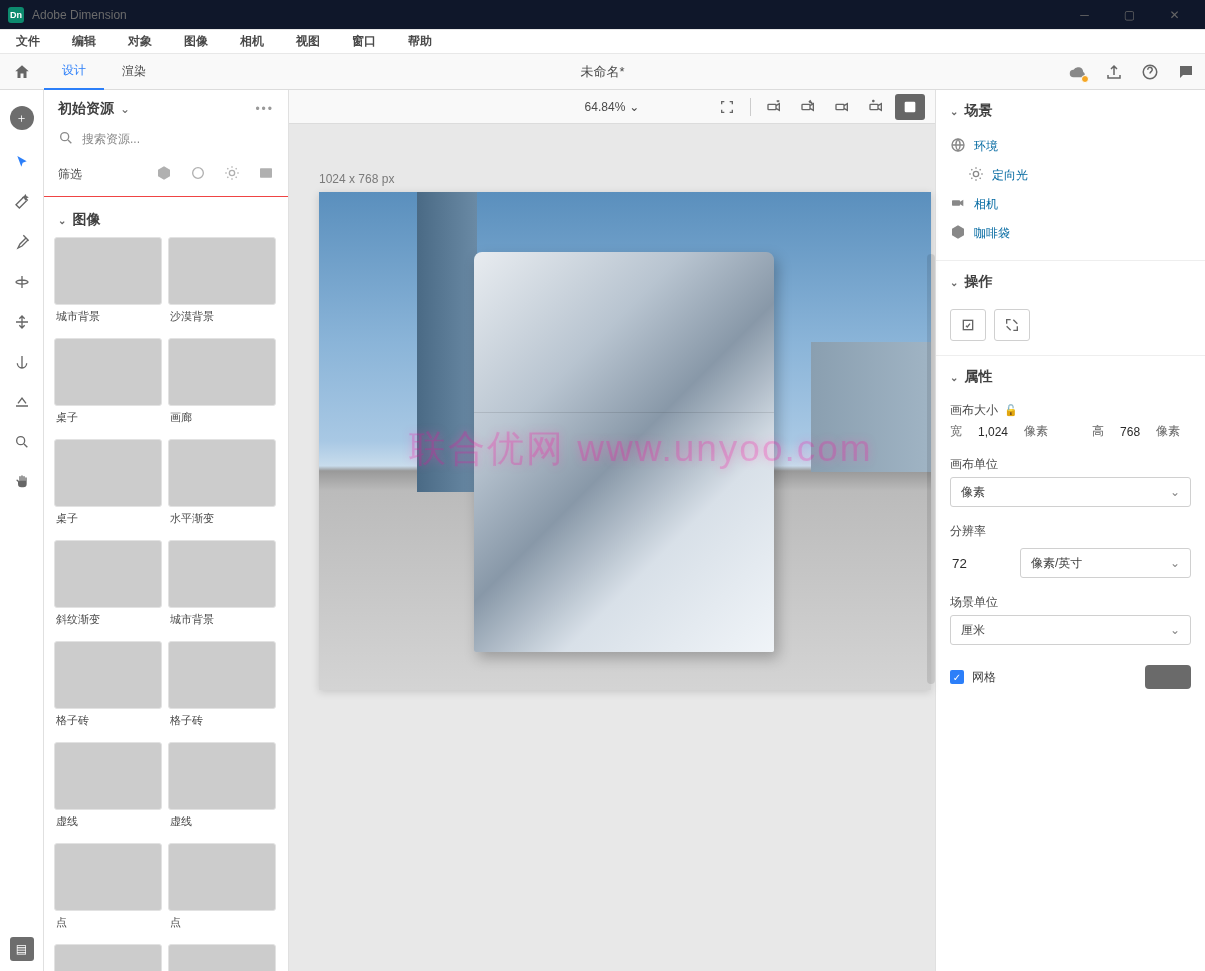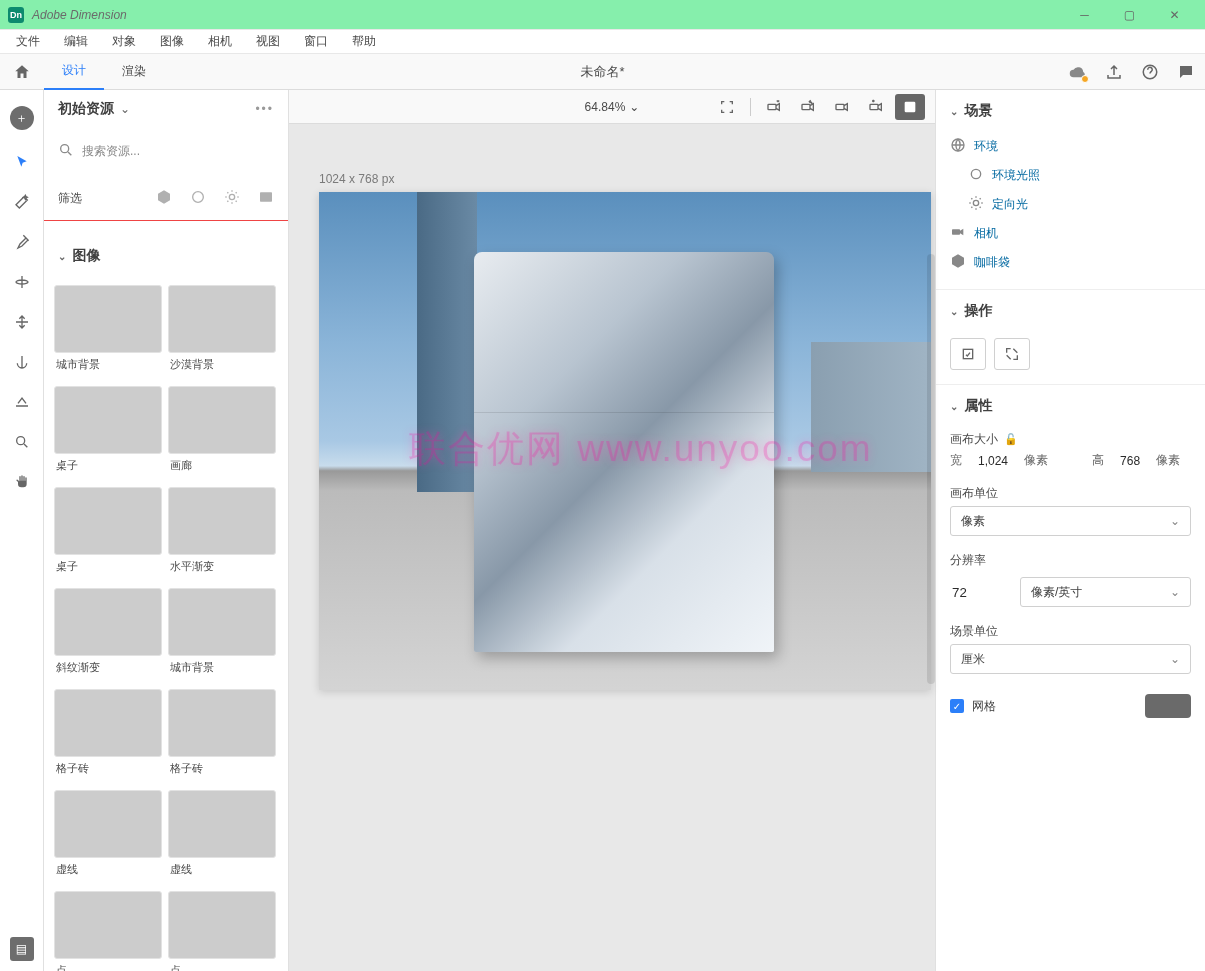--- a/index.html
+++ b/index.html
@@ -1,44 +1,44 @@
 <!DOCTYPE html>
 <html><head>
 <meta charset="utf-8">
 <style>
 * { margin: 0; padding: 0; box-sizing: border-box; font-family: "Segoe UI", "Microsoft YaHei", sans-serif; }
 body { background: #f5f5f5; width: 1205px; height: 971px; overflow: hidden; font-size: 12px; color: #404040; }
 
-.titlebar { height: 30px; background: #86efac; display: flex; align-items: center; padding: 0 8px; border-bottom: 1px solid #e8e8e8; }
+.titlebar { height: 30px; background: #0f172a; display: flex; align-items: center; padding: 0 8px; border-bottom: 1px solid #e8e8e8; }
 .titlebar .app-icon { width: 16px; height: 16px; background: #0d8a6e; border-radius: 3px; margin-right: 8px; display: flex; align-items: center; justify-content: center; color: #fff; font-size: 9px; font-weight: bold; }
-.titlebar .title { color: #6b6b6b; font-size: 12px; flex: 1; font-style: italic; }
+.titlebar .title { color: #6b6b6b; font-size: 12px; flex: 1; }
 .win-ctrl { display: flex; gap: 0; }
 .win-ctrl div { width: 45px; height: 30px; display: flex; align-items: center; justify-content: center; color: #666; cursor: pointer; }
 
-.menubar { height: 24px; background: #fff; display: flex; align-items: center; padding: 0 6px; gap: 4px; border-bottom: 1px solid #e8e8e8; }
+.menubar { height: 24px; background: #fff; display: flex; align-items: center; padding: 0 6px; gap: 12px; border-bottom: 1px solid #e8e8e8; font-weight: bold; }
 .menubar span { padding: 2px 10px; color: #4a4a4a; cursor: pointer; }
 
 .tabbar { height: 36px; background: #f9f9f9; display: flex; align-items: center; position: relative; border-bottom: 1px solid #dcdcdc; }
 .home-icon { width: 44px; display: flex; justify-content: center; align-items: center; color: #666; }
 .tabbar .tab { padding: 0 18px; height: 36px; display: flex; align-items: center; color: #4a4a4a; cursor: pointer; }
 .tabbar .tab.active { border-bottom: 2px solid #2c7ff9; color: #2c7ff9; font-weight: 500; }
 .doc-name { position: absolute; left: 50%; transform: translateX(-50%); color: #4a4a4a; font-size: 13px; }
 .tabbar-right { position: absolute; right: 10px; display: flex; gap: 18px; color: #666; }
 .tabbar-right .ic { cursor: pointer; display: flex; align-items: center; }
 
 .main { display: flex; height: calc(971px - 30px - 24px - 36px); }
 
 .toolbar { width: 44px; background: #fff; border-right: 1px solid #e0e0e0; display: flex; flex-direction: column; align-items: center; padding-top: 8px; gap: 0; }
 .toolbar .tool { width: 40px; height: 40px; display: flex; align-items: center; justify-content: center; color: #666; cursor: pointer; border-radius: 4px; }
 .toolbar .tool.active { color: #2c7ff9; }
 .toolbar .tool.add { background: #6d6d6d; color: #fff; border-radius: 50%; width: 24px; height: 24px; margin: 8px 0 12px; }
 .toolbar .spacer { flex: 1; }
 .toolbar .bot { width: 24px; height: 24px; background: #6d6d6d; color: #fff; display: flex; align-items: center; justify-content: center; margin-bottom: 10px; border-radius: 3px; }
 
-.assets { width: 245px; background: #fff; border-right: 1px solid #e0e0e0; display: flex; flex-direction: column; overflow: hidden; gap: 12px; }
+.assets { width: 245px; background: #fff; border-right: 1px solid #e0e0e0; display: flex; flex-direction: column; overflow: hidden; }
 .assets-hdr { display: flex; align-items: center; padding: 10px 14px 8px; }
 .assets-hdr .ttl { font-size: 14px; font-weight: 600; color: #404040; }
 .assets-hdr .chev { margin-left: 6px; color: #666; }
 .assets-hdr .more { margin-left: auto; color: #999; letter-spacing: 2px; cursor: pointer; }
 .search { display: flex; align-items: center; padding: 4px 14px 10px; color: #8a8a8a; }
 .search .sic { margin-right: 8px; }
 .filter-row { display: flex; align-items: center; padding: 6px 14px 12px; border-bottom: 1px solid #ef4444; }
 .filter-row .lbl { color: #4a4a4a; font-size: 12px; }
 .filter-row .ficons { margin-left: auto; display: flex; gap: 18px; color: #b0b0b0; }
 .section-hdr { display: flex; align-items: center; padding: 14px 14px 8px; font-size: 14px; font-weight: 600; color: #404040; }
@@ -393,26 +393,20 @@
     <div class="scene-tree" id="scene-tree">
         <div class="scene-item">
           <span class="ic"><svg viewBox="0 0 24 24" fill="none" stroke="currentColor" stroke-width="2">
               <circle cx="12" cy="12" r="9"></circle>
               <path d="M3 12h18M12 3a14 14 0 010 18M12 3a14 14 0 000 18"></path>
             </svg></span>
                  <span>环境</span>
         </div>
         <div class="scene-item indent1">
           <span class="ic"><svg viewBox="0 0 24 24" fill="none" stroke="currentColor" stroke-width="2">
-              <circle cx="12" cy="12" r="7"></circle>
-            </svg></span>
-                 <span>环境光照</span>
-        </div>
-        <div class="scene-item indent1">
-          <span class="ic"><svg viewBox="0 0 24 24" fill="none" stroke="currentColor" stroke-width="2">
               <circle cx="12" cy="12" r="4"></circle>
               <path d="M12 2v2M12 20v2M2 12h2M20 12h2M5 5l1.5 1.5M17.5 17.5L19 19M5 19l1.5-1.5M17.5 6.5L19 5"></path>
             </svg></span>
                  <span>定向光</span>
         </div>
         <div class="scene-item">
           <span class="ic"><svg viewBox="0 0 24 24" fill="currentColor">
               <rect x="3" y="8" width="12" height="8" rx="1"></rect>
               <path d="M15 10l5-3v10l-5-3z"></path>
             </svg></span>

